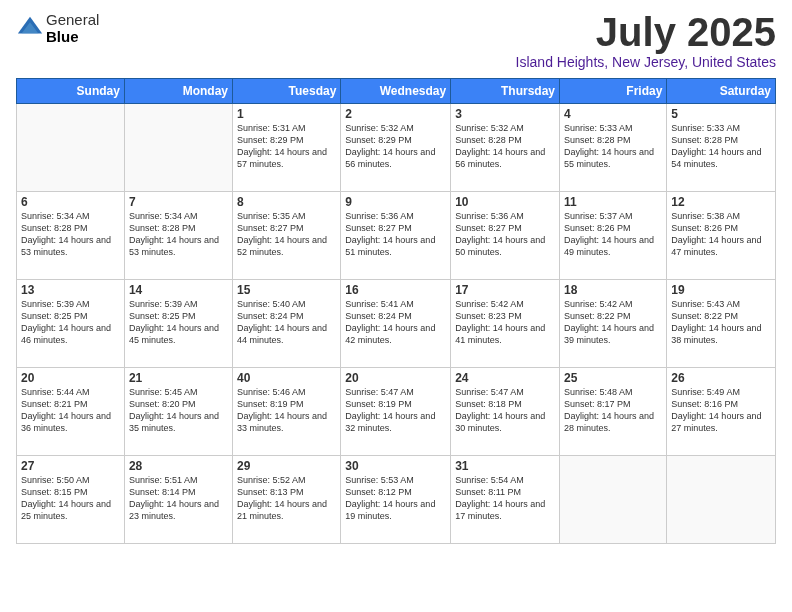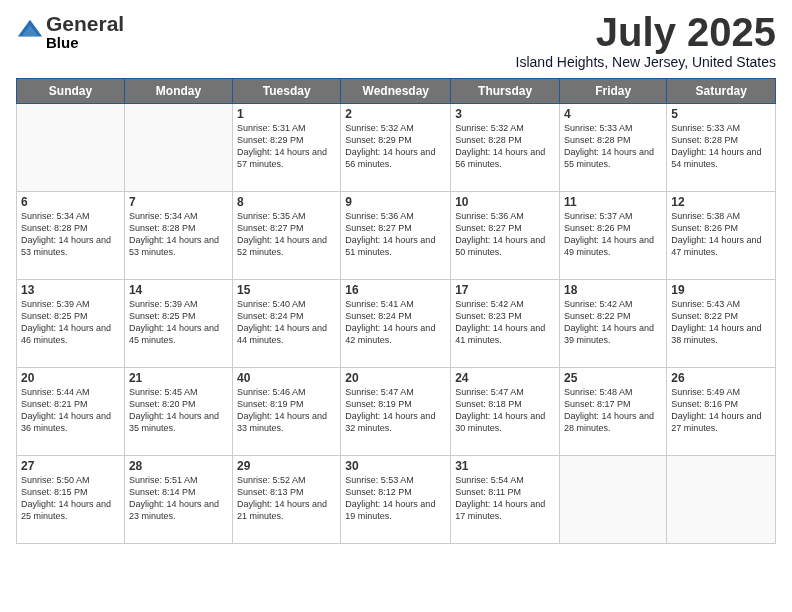--- a/index.html
+++ b/index.html
@@ -26,22 +26,22 @@
       display: flex;
       align-items: center;
       gap: 2px;
     }
     .logo-text {
       display: flex;
       flex-direction: column;
       line-height: 1.1;
     }
     .logo-general {
-      font-size: 21px;
-      font-weight: bold;
+      font-size: 15px;
+      font-weight: normal;
       color: #333;
     }
     .logo-blue {
       font-size: 15px;
       font-weight: bold;
       color: #000000;
     }
     .logo-icon {
       width: 28px;
       height: 28px;
@@ -51,35 +51,35 @@
       text-align: right;
     }
     .title-month {
       font-size: 40px;
       font-weight: bold;
       color: #333;
       line-height: 1;
     }
     .title-location {
       font-size: 14px;
-      color: #0f172a;
+      color: #4c1d95;
       margin-top: 2px;
     }
     .calendar {
       width: 100%;
       border-collapse: collapse;
       border: 1px solid #ccc;
     }
     .calendar th {
-      background: #737373;
+      background: #3b82f6;
       color: #fff;
       font-size: 12px;
       font-weight: bold;
       padding: 5px 4px;
-      text-align: center;
+      text-align: right;
       border: 1px solid #1e5a9a;
     }
     .calendar td {
       vertical-align: top;
       border: 1px solid #ccc;
       padding: 3px 4px;
       width: 113px;
       height: 88px;
       background: #fff;
       font-size: 9.5px;

